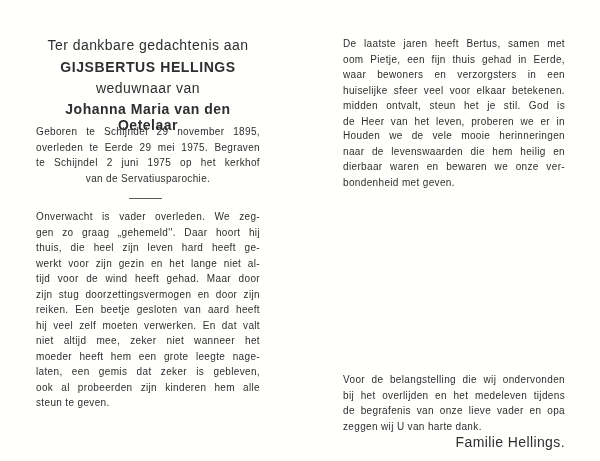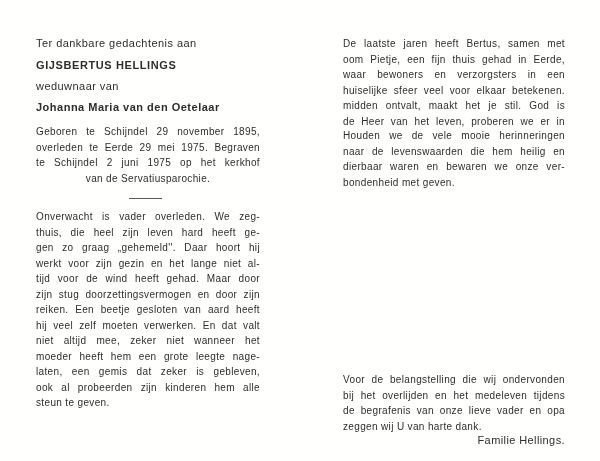--- a/index.html
+++ b/index.html
@@ -21,22 +21,22 @@
       width: 300px;
       height: 461px;
     }
     .page-left { left: 0; }
     .page-right { left: 300px; }
 
     .header-block {
       position: absolute;
       left: 36px;
       width: 224px;
-      text-align: left;
-      font-size: 11px;
+      text-align: center;
+      font-size: 14px;
       letter-spacing: 0.45px;
     }
     .line-intro { top: 37px; }
     .line-name { top: 59px; font-weight: bold; letter-spacing: 0.6px; }
     .line-widower { top: 80px; }
     .line-spouse { top: 101px; font-weight: bold; letter-spacing: 0.5px; }
 
     .para {
       position: absolute;
       font-size: 10px;
@@ -70,21 +70,21 @@
 
     .p-right1 { left: 43px; width: 222px; top: 36px; }
     .p-right2 { left: 43px; width: 222px; top: 128px; }
     .p-thanks { left: 43px; width: 222px; top: 372px; }
     .signature {
       position: absolute;
       left: 43px;
       width: 222px;
       top: 434px;
       text-align: right;
-      font-size: 11px;
+      font-size: 14px;
       letter-spacing: 0.4px;
     }
   </style>
 </head>
 <body>
 
 <div class="page page-left">
   <div class="header-block line-intro">Ter dankbare gedachtenis aan</div>
   <div class="header-block line-name">GIJSBERTUS HELLINGS</div>
   <div class="header-block line-widower">weduwnaar van</div>
@@ -94,42 +94,42 @@
     <span class="ln">Geboren te Schijndel 29 november 1895,</span>
     <span class="ln">overleden te Eerde 29 mei 1975. Begraven</span>
     <span class="ln">te Schijndel 2 juni 1975 op het kerkhof</span>
     <span class="ln center">van de Servatiusparochie.</span>
   </div>
 
   <div class="separator"></div>
 
   <div class="para p-story">
     <span class="ln">Onverwacht is vader overleden. We zeg-</span>
+    <span class="ln">gen zo graag „gehemeld''. Daar hoort hij</span>
     <span class="ln">thuis, die heel zijn leven hard heeft ge-</span>
-    <span class="ln">gen zo graag „gehemeld''. Daar hoort hij</span>
     <span class="ln">werkt voor zijn gezin en het lange niet al-</span>
     <span class="ln">tijd voor de wind heeft gehad. Maar door</span>
     <span class="ln">zijn stug doorzettingsvermogen en door zijn</span>
     <span class="ln">reiken. Een beetje gesloten van aard heeft</span>
     <span class="ln">hij veel zelf moeten verwerken. En dat valt</span>
     <span class="ln">niet altijd mee, zeker niet wanneer het</span>
     <span class="ln">moeder heeft hem een grote leegte nage-</span>
     <span class="ln">laten, een gemis dat zeker is gebleven,</span>
     <span class="ln">ook al probeerden zijn kinderen hem alle</span>
     <span class="ln last">steun te geven.</span>
   </div>
 </div>
 
 <div class="page page-right">
   <div class="para p-right1">
     <span class="ln">De laatste jaren heeft Bertus, samen met</span>
     <span class="ln">oom Pietje, een fijn thuis gehad in Eerde,</span>
     <span class="ln">waar bewoners en verzorgsters in een</span>
     <span class="ln">huiselijke sfeer veel voor elkaar betekenen.</span>
-    <span class="ln">midden ontvalt, maakt het je stil. God is</span>
+    <span class="ln">midden ontvalt, steun het je stil. God is</span>
     <span class="ln">de Heer van het leven, proberen we er in</span>
   </div>
 
   <div class="para p-right2">
     <span class="ln">Houden we de vele mooie herinneringen</span>
     <span class="ln">naar de levenswaarden die hem heilig en</span>
     <span class="ln">dierbaar waren en bewaren we onze ver-</span>
     <span class="ln last">bondenheid met geven.</span>
   </div>
 

